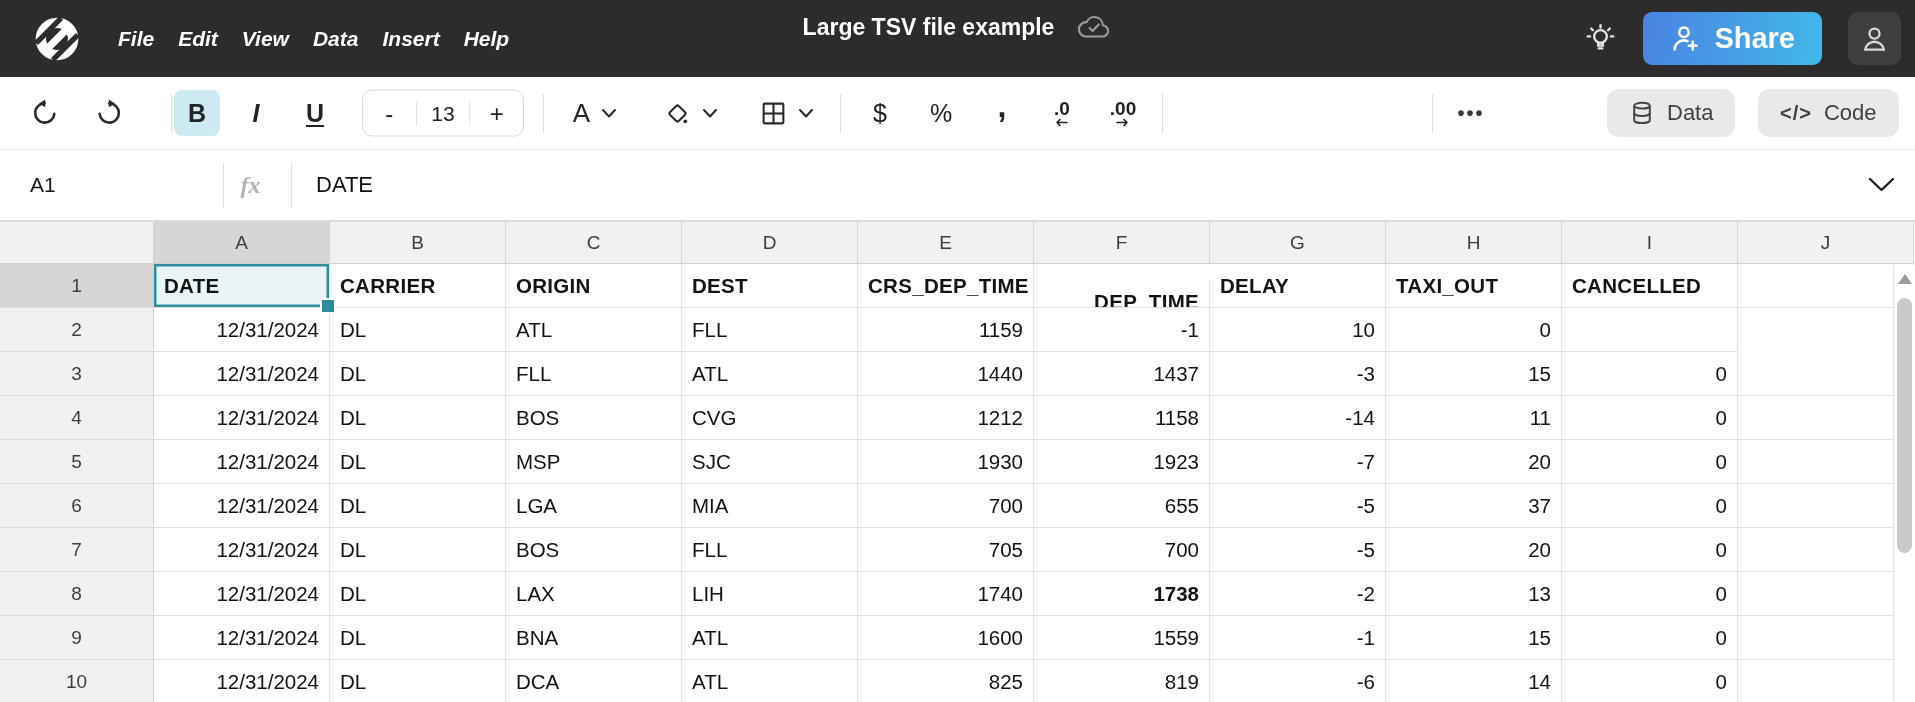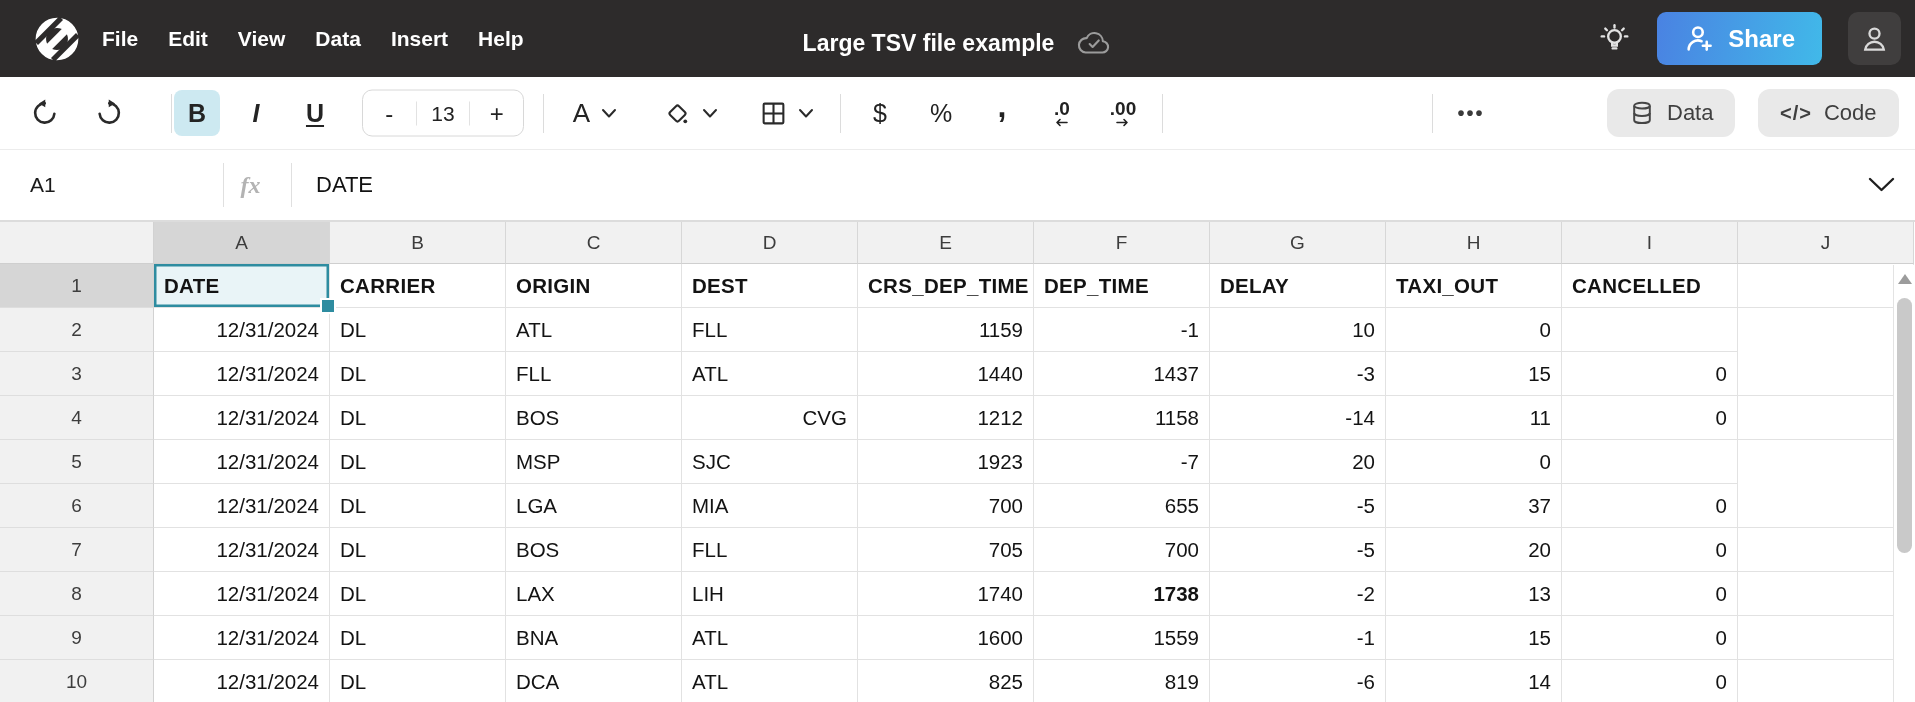--- a/index.html
+++ b/index.html
@@ -4,30 +4,30 @@
 <style>
   html,body{margin:0;padding:0;}
   body{
     width:1915px;height:702px;overflow:hidden;position:relative;
     font-family:"Liberation Sans",sans-serif;background:#fff;
     -webkit-font-smoothing:antialiased;
   }
   
   .topbar{position:absolute;top:0;left:0;width:1915px;height:77px;background:#2d2b2b;display:flex;align-items:center;}
   .logo{margin-left:32px;display:flex;align-items:center;cursor:pointer;}
-  .menus{display:flex;margin-left:20px;gap:30px;}
+  .menus{display:flex;margin-left:36px;gap:24px;font-style:italic;}
   .menu-item{color:#fff;font-size:21px;font-weight:700;cursor:pointer;}
-  .title-wrap{position:absolute;left:50%;top:16px;height:55px;transform:translateX(-50%);display:flex;align-items:center;gap:22px;white-space:nowrap;}
+  .title-wrap{position:absolute;left:50%;top:0;height:55px;transform:translateX(-50%);display:flex;align-items:center;gap:22px;white-space:nowrap;}
   .doc-title{color:#fff;font-size:23px;font-weight:700;}
   .cloud{display:flex;align-items:center;}
   .topbar-right{position:absolute;right:0;top:0;height:77px;display:flex;align-items:center;gap:26px;padding-right:14px;}
   .bulb{display:flex;align-items:center;cursor:pointer;}
   .share-btn{display:flex;align-items:center;gap:13px;padding:0 27px;height:53px;border:none;border-radius:9px;
     background:linear-gradient(100deg,var(--share-start,#4a82e2),var(--share-end,#41b9e9));
-    color:#fff;font-size:24px;font-weight:700;font-family:inherit;cursor:pointer;}
+    color:#fff;font-size:29px;font-weight:700;font-family:inherit;cursor:pointer;}
   .avatar-btn{width:53px;height:53px;border:none;border-radius:10px;background:#403e3e;display:flex;align-items:center;justify-content:center;cursor:pointer;}
   
   .toolbar{position:absolute;top:77px;left:0;width:1915px;height:73px;background:#fff;border-bottom:1px solid #ececec;box-sizing:border-box;}
   .tb{position:absolute;top:50%;transform:translateY(-50%);display:flex;align-items:center;justify-content:center;}
   .btn44{width:46px;height:46px;border-radius:8px;font-size:25px;color:#242424;background:transparent;cursor:pointer;}
   .tb-div{position:absolute;top:17px;height:39px;width:1px;background:#dcdcdc;}
   .bold-active{background:var(--active-toggle,#cde9f1);font-weight:800;}
   .it{font-style:italic;font-weight:600;}
   .un{text-decoration:underline;font-weight:600;text-underline-offset:3px;}
   .sizegroup{height:47px;width:162px;border:1.5px solid #d8d8d8;border-radius:10px;display:flex;box-sizing:border-box;background:#fff;overflow:hidden;}
@@ -258,21 +258,21 @@
       <div class="col-header">J</div>
     </div>
   <div id="sheet-body">
       <div class="sheet-row">
         <div class="row-number sel">1</div>
         <div class="cell hdr selected-cell" style="text-align: left;">DATE<div class="handle"></div></div>
         <div class="cell hdr" style="text-align: left;">CARRIER</div>
         <div class="cell hdr" style="text-align: left;">ORIGIN</div>
         <div class="cell hdr" style="text-align: left;">DEST</div>
         <div class="cell hdr" style="text-align: right;">CRS_DEP_TIME</div>
-        <div class="cell hdr" style="text-align: left;">DEP_TIME</div>
+        <div class="cell hdr" style="text-align: right; margin-top: 16px;">DEP_TIME</div>
         <div class="cell hdr" style="text-align: left;">DELAY</div>
         <div class="cell hdr" style="text-align: left;">TAXI_OUT</div>
         <div class="cell hdr" style="text-align: left;">CANCELLED</div>
         <div class="cell hdr" style="text-align: left;"></div>
       </div>
       <div class="sheet-row">
         <div class="row-number">2</div>
         <div class="cell" style="text-align: right;">12/31/2024</div>
         <div class="cell" style="text-align: left;">DL</div>
         <div class="cell" style="text-align: left;">ATL</div>
@@ -294,34 +294,35 @@
         <div class="cell" style="text-align: right;">-3</div>
         <div class="cell" style="text-align: right;">15</div>
         <div class="cell" style="text-align: right;">0</div>
         <div class="cell" style="text-align: left;"></div>
       </div>
       <div class="sheet-row">
         <div class="row-number">4</div>
         <div class="cell" style="text-align: right;">12/31/2024</div>
         <div class="cell" style="text-align: left;">DL</div>
         <div class="cell" style="text-align: left;">BOS</div>
-        <div class="cell" style="text-align: right;">CVG</div>
+        <div class="cell" style="text-align: left;">CVG</div>
         <div class="cell" style="text-align: right;">1212</div>
         <div class="cell" style="text-align: right;">1158</div>
         <div class="cell" style="text-align: right;">-14</div>
         <div class="cell" style="text-align: right;">11</div>
         <div class="cell" style="text-align: right;">0</div>
         <div class="cell" style="text-align: left;"></div>
       </div>
       <div class="sheet-row">
         <div class="row-number">5</div>
         <div class="cell" style="text-align: right;">12/31/2024</div>
         <div class="cell" style="text-align: left;">DL</div>
         <div class="cell" style="text-align: left;">MSP</div>
         <div class="cell" style="text-align: left;">SJC</div>
+        <div class="cell" style="text-align: right;">1930</div>
         <div class="cell" style="text-align: right;">1923</div>
         <div class="cell" style="text-align: right;">-7</div>
         <div class="cell" style="text-align: right;">20</div>
         <div class="cell" style="text-align: right;">0</div>
         <div class="cell" style="text-align: left;"></div>
       </div>
       <div class="sheet-row">
         <div class="row-number">6</div>
         <div class="cell" style="text-align: right;">12/31/2024</div>
         <div class="cell" style="text-align: left;">DL</div>

